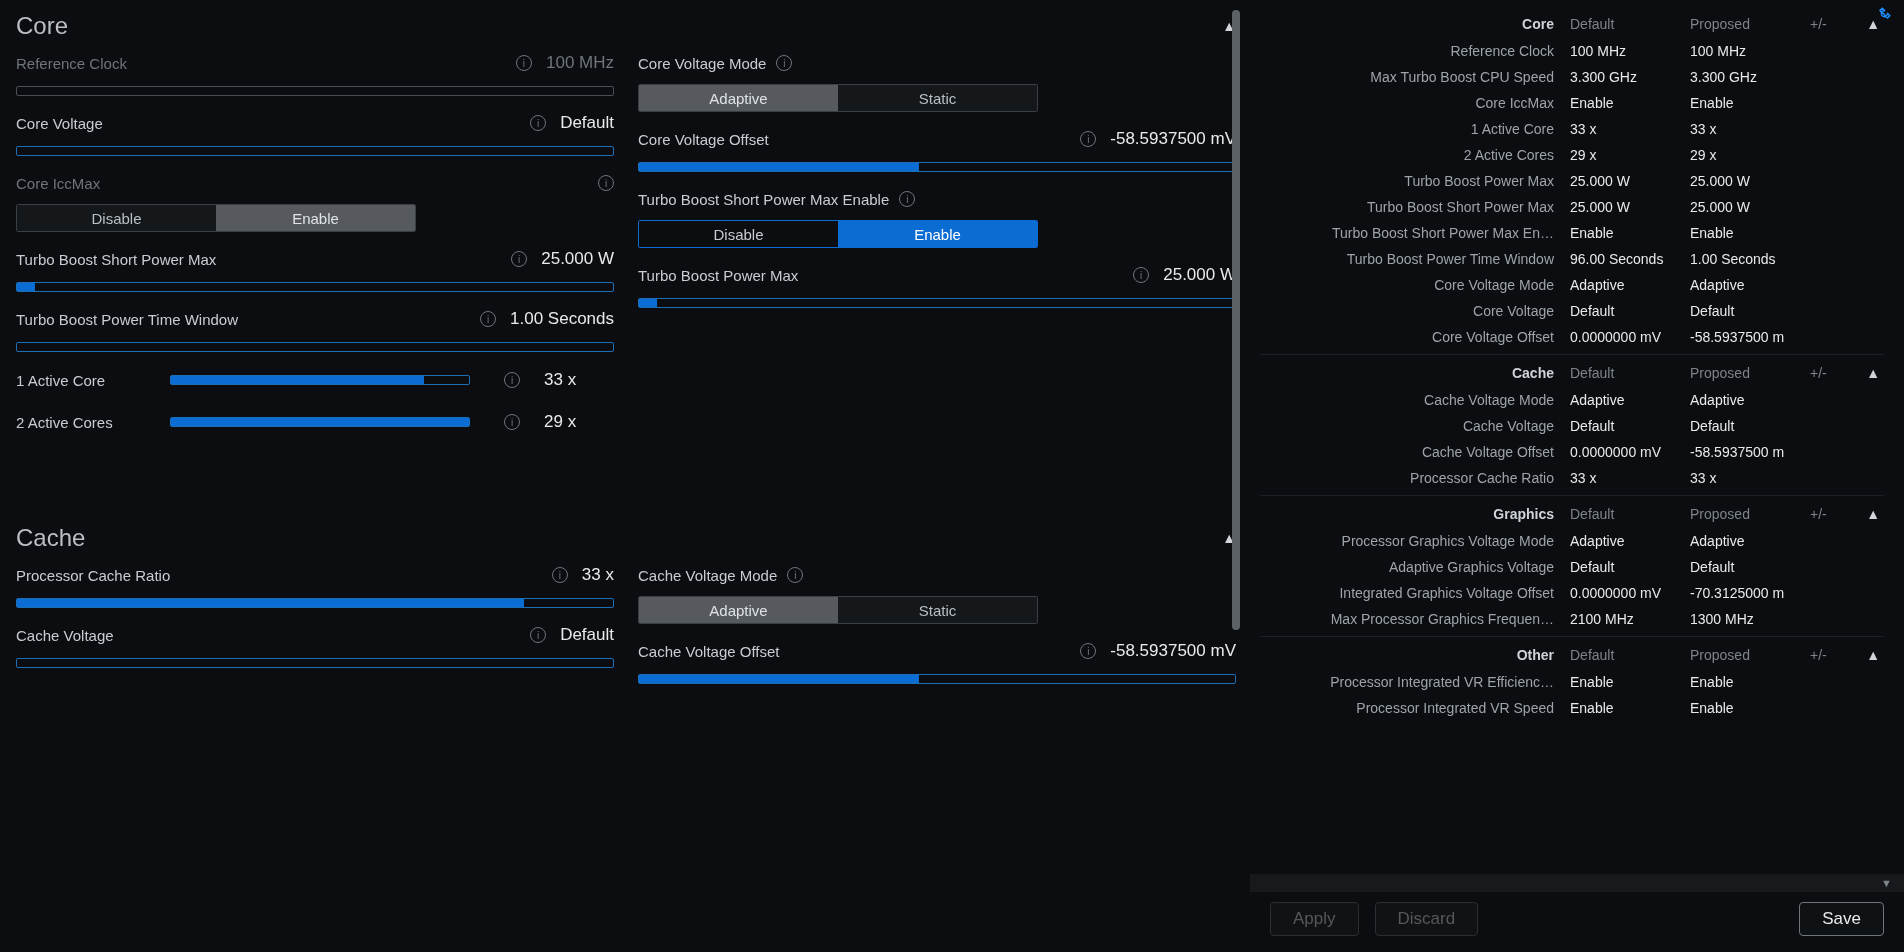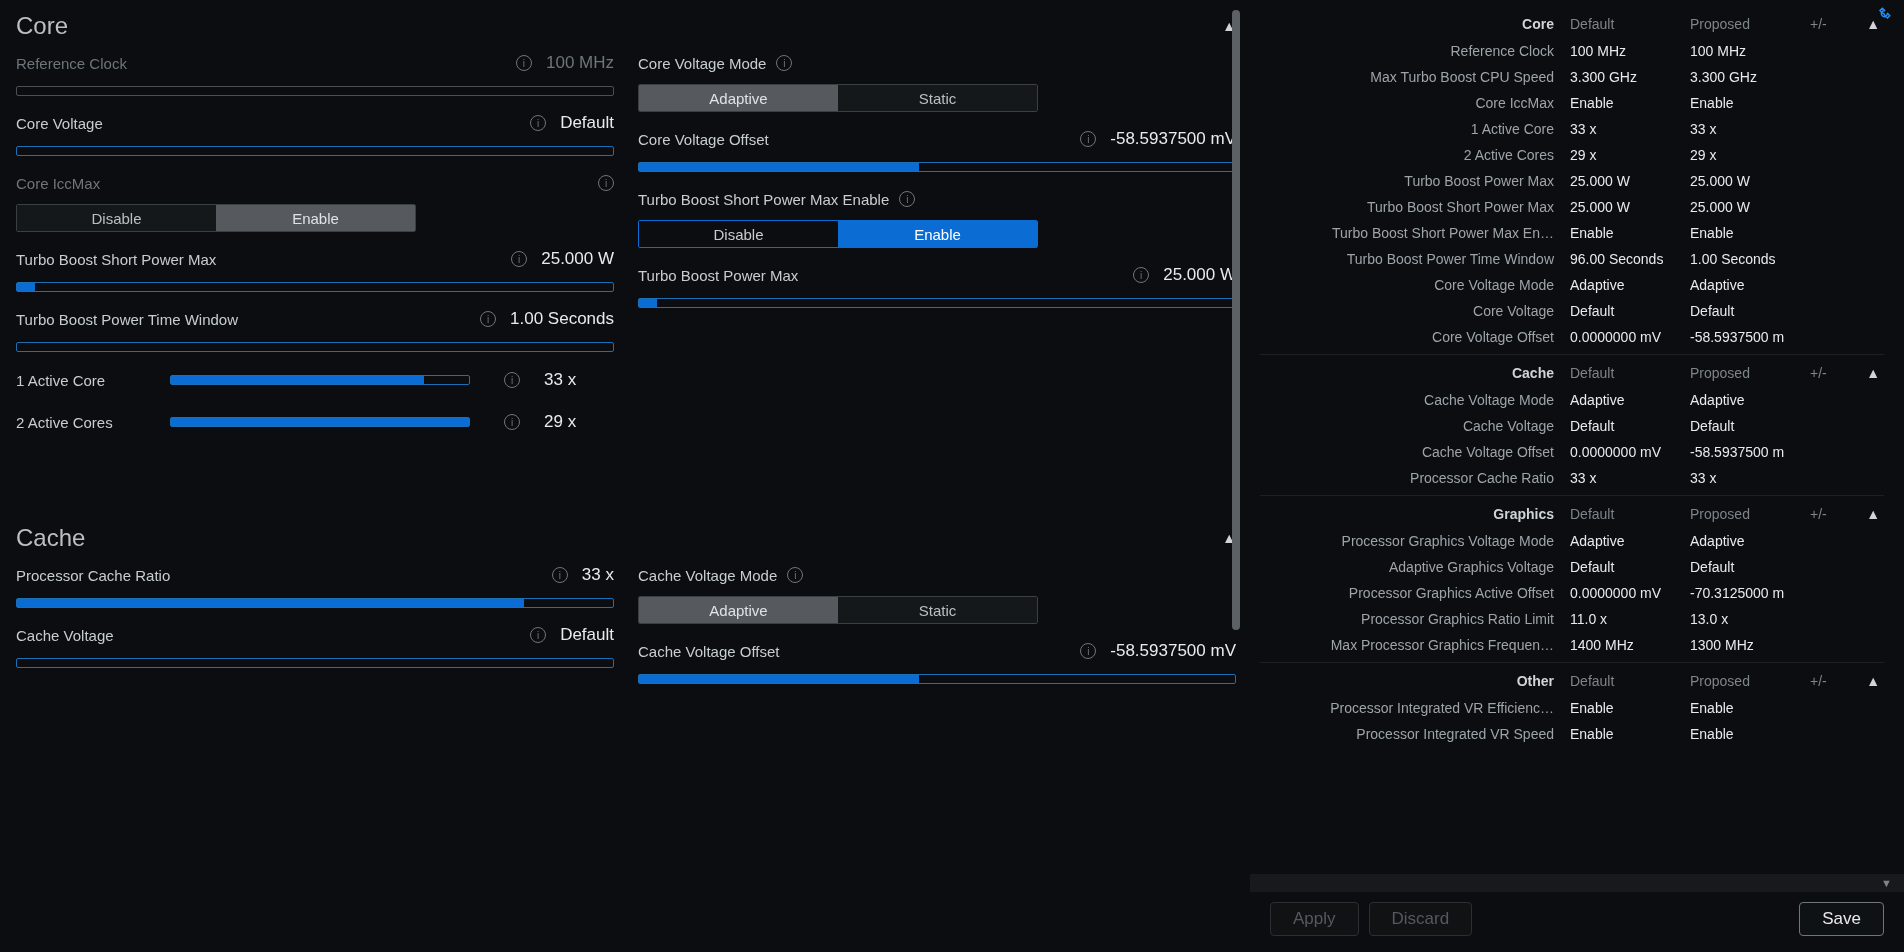--- a/index.html
+++ b/index.html
@@ -39,21 +39,21 @@
     position:relative;
   }
   .right-top {
     flex:1;
     overflow:hidden;
     padding:10px 20px 0 10px;
   }
   .right-bottom {
     padding:10px 20px 16px 20px;
     display:flex;
-    gap:10px;
+    gap:16px;
     align-items:center;
   }
   
   .section-head {
     display:flex;
     align-items:center;
     justify-content:space-between;
     padding:4px 0 10px 0;
   }
   .section-head h2 {
@@ -605,32 +605,27 @@
         <div class="pr-label">Processor Graphics Voltage Mode</div>
         <div class="pr-def">Adaptive</div>
         <div class="pr-prop">Adaptive</div>
       </div>
       <div class="prop-row">
         <div class="pr-label">Adaptive Graphics Voltage</div>
         <div class="pr-def">Default</div>
         <div class="pr-prop">Default</div>
       </div>
       <div class="prop-row">
-        <div class="pr-label">Processor Graphics Active Offset</div>
+        <div class="pr-label">Integrated Graphics Voltage Offset</div>
         <div class="pr-def">0.0000000 mV</div>
         <div class="pr-prop">-70.3125000 m</div>
       </div>
       <div class="prop-row">
-        <div class="pr-label">Processor Graphics Ratio Limit</div>
-        <div class="pr-def">11.0 x</div>
-        <div class="pr-prop">13.0 x</div>
-      </div>
-      <div class="prop-row">
         <div class="pr-label">Max Processor Graphics Frequen…</div>
-        <div class="pr-def">1400 MHz</div>
+        <div class="pr-def">2100 MHz</div>
         <div class="pr-prop">1300 MHz</div>
       </div>
       <div class="right-hr"></div>
       <div class="grp-head">
         <div class="gh-label">Other</div>
         <div class="gh-def">Default</div>
         <div class="gh-prop">Proposed</div>
         <div class="gh-pm">+/-</div>
         <div class="gh-chev">▲</div>
       </div>

